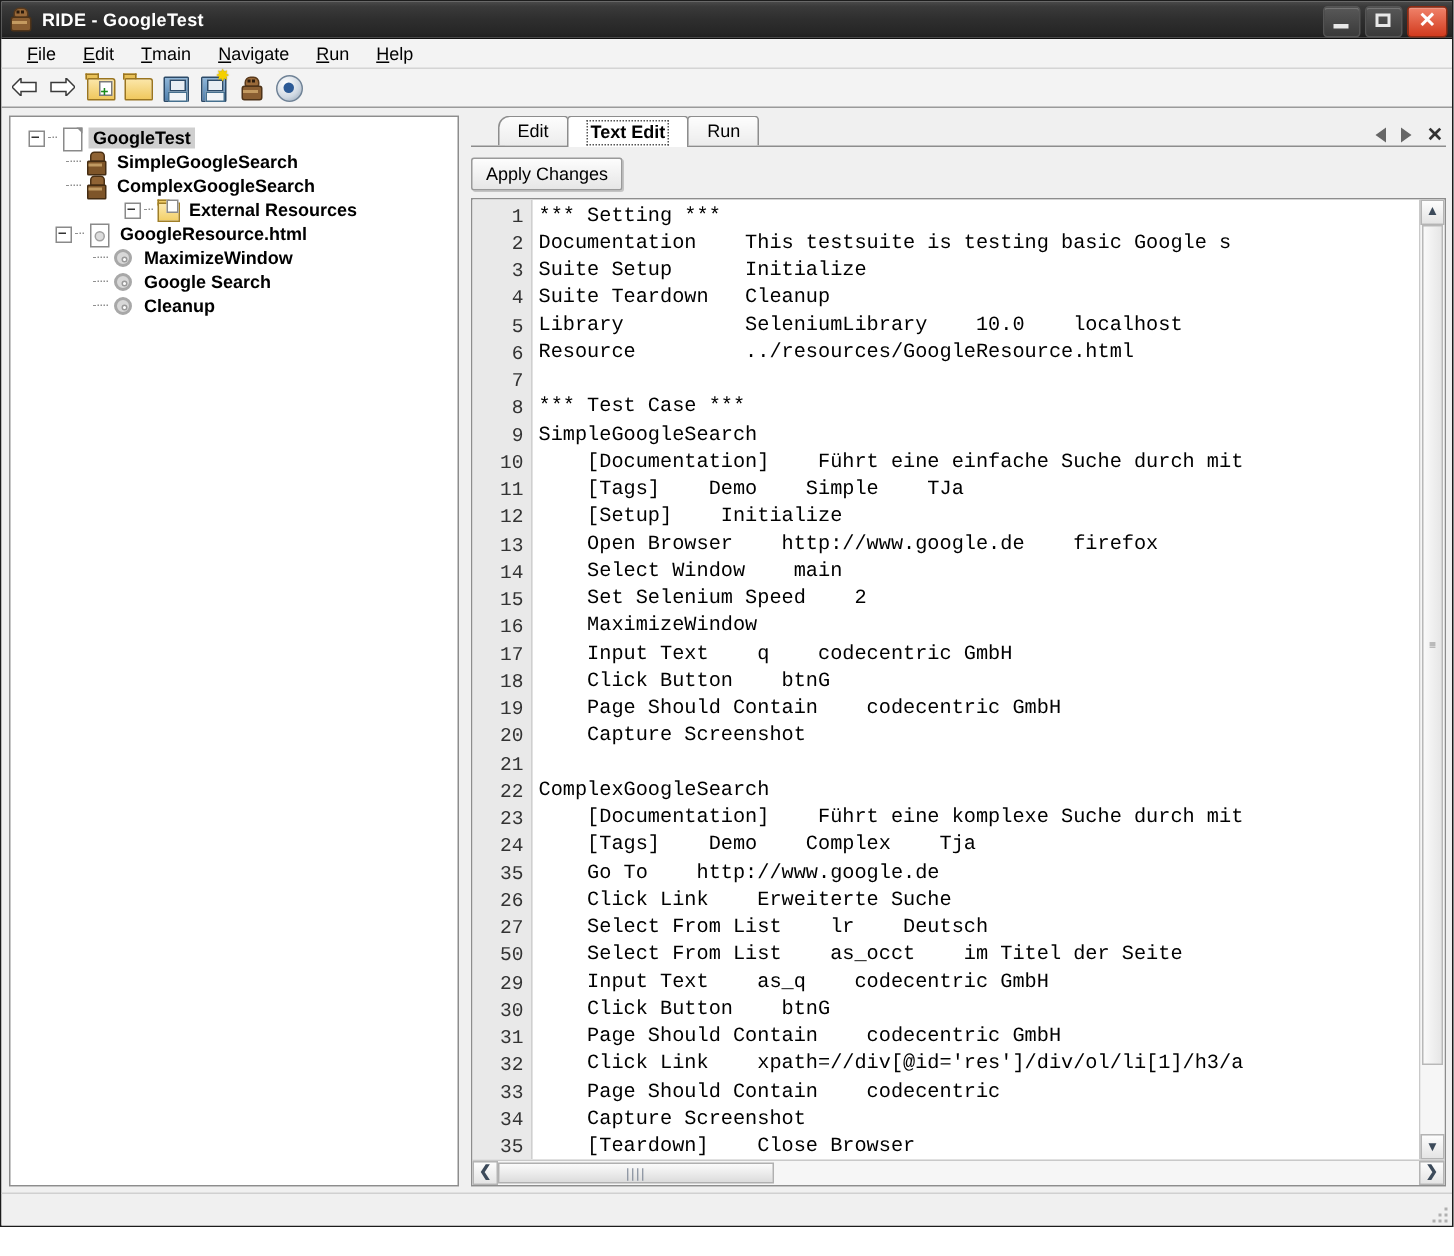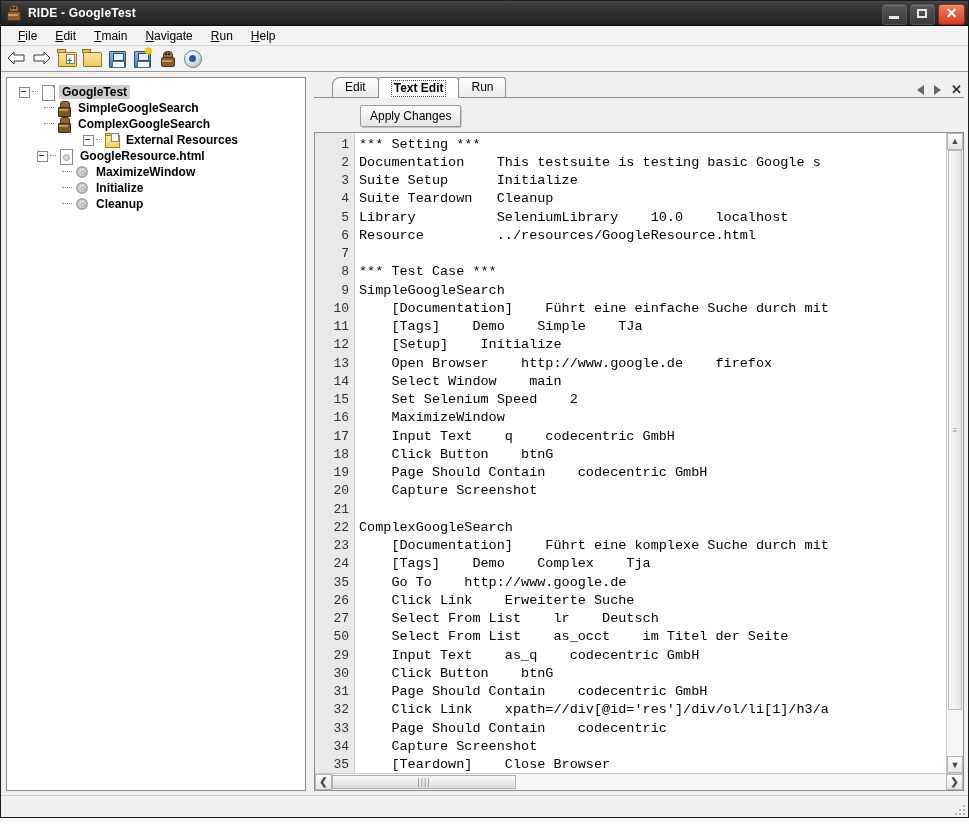--- a/index.html
+++ b/index.html
@@ -432,21 +432,20 @@
   }
   .apply-btn {
     font-size: 12px;
     padding: 3px 9px;
     background: linear-gradient(to bottom, #fdfdfd, #e6e6e6);
     border: 1px solid #9a9a9a;
     border-radius: 2px;
     box-shadow: 1px 1px 0 rgba(0,0,0,0.18);
     color: #000;
     white-space: nowrap;
-    margin-left: 46px;
   }
 
   .editor-wrap {
     flex: 1 1 auto;
     border: 1px solid #8d8d8d;
     background: #fff;
     display: flex;
     flex-direction: column;
     min-height: 0;
     margin-top: 4px;
@@ -736,28 +735,28 @@
         </div>
 
         <div class="tree-row" style="padding-left:55px;">
           <span class="dots" style="width:10px;"></span>
           <span class="ico">
               <span class="ico-gear"></span>
             </span>
           <span class="tree-label">MaximizeWindow</span>
         </div>
 
-
         <div class="tree-row" style="padding-left:55px;">
           <span class="dots" style="width:10px;"></span>
           <span class="ico">
               <span class="ico-gear"></span>
             </span>
-          <span class="tree-label">Initialize</span>
-        </div>
+          <span class="tree-label">Google Search</span>
+        </div>
+
 
         <div class="tree-row" style="padding-left:55px;">
           <span class="dots" style="width:10px;"></span>
           <span class="ico">
               <span class="ico-gear"></span>
             </span>
           <span class="tree-label">Cleanup</span>
         </div>
 
       </div>

